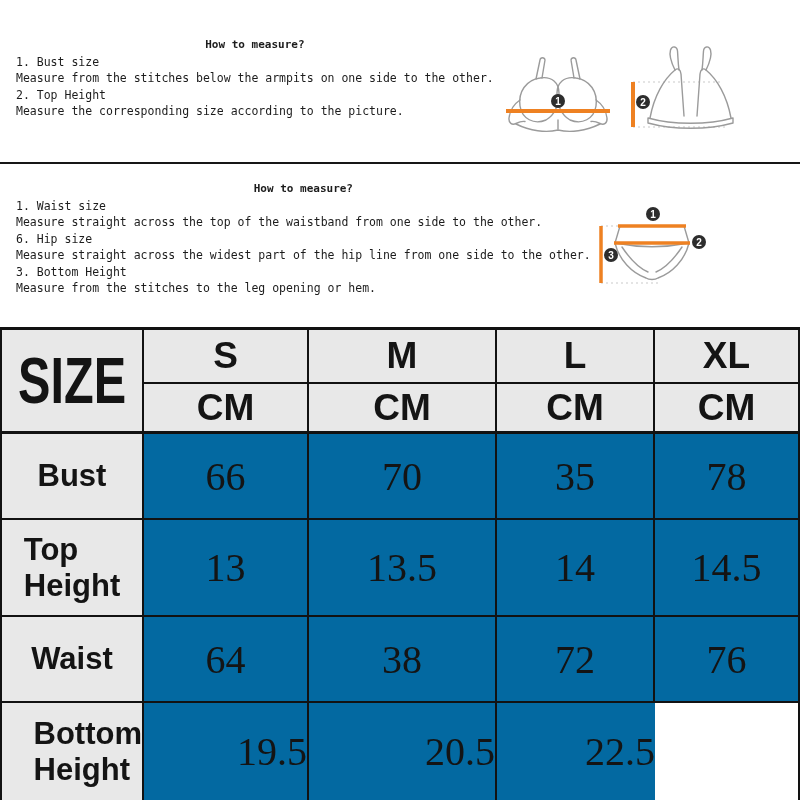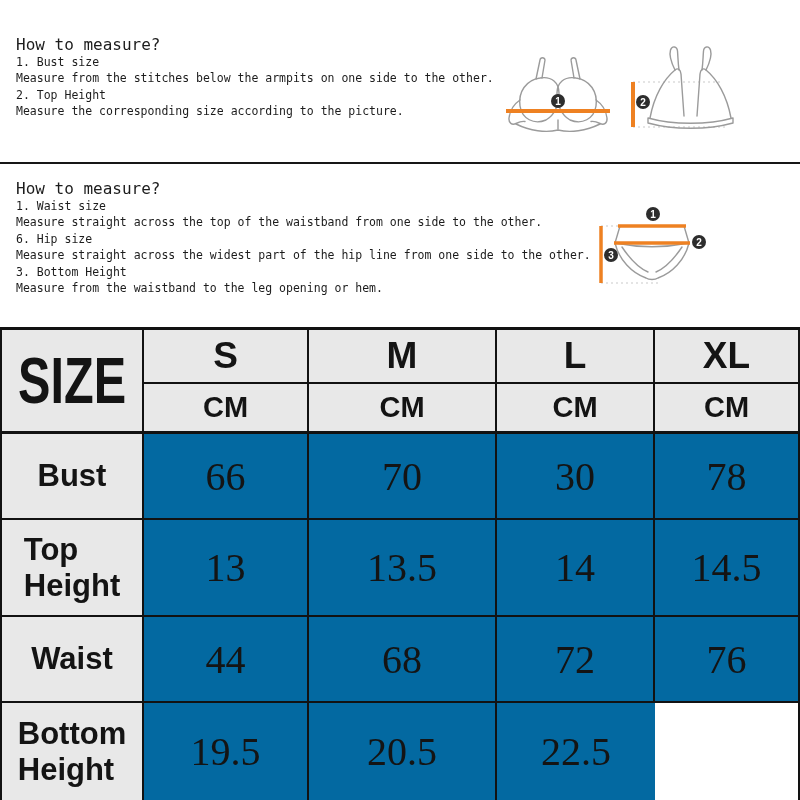--- a/index.html
+++ b/index.html
@@ -2,45 +2,45 @@
 <html><head>
 <meta charset="utf-8">
 <style>
   html,body{margin:0;padding:0;background:#fff;}
   .page{position:relative;width:800px;height:800px;background:#fff;overflow:hidden;
         font-family:"Liberation Sans",sans-serif;color:#141414;}
 
   
   .measure-block{position:absolute;left:16px;font-family:"DejaVu Sans Mono",monospace;
                  font-size:11.5px;line-height:16.5px;color:#1c1c1c;white-space:nowrap;}
-  .mi-heading{font-weight:normal;font-size:16px;}
+  .mi-heading{font-weight:bold;font-size:11px;text-align:center;}
 
   
   .illus{position:absolute;}
   .sketch{fill:none;stroke:#9b9b9b;stroke-width:1.4;stroke-linecap:round;stroke-linejoin:round;}
   .guide{fill:none;stroke:#c9c9c9;stroke-width:1;stroke-dasharray:2 3;}
   .badge-num{font:bold 10px "Liberation Sans",sans-serif;fill:#ffffff;}
 
   .divider{position:absolute;left:0;top:162px;width:800px;height:2px;background:#161616;}
 
   
   .size-table{position:absolute;left:0;top:327px;width:800px;height:473px;box-sizing:border-box;
               border:2px solid #121212;border-top-width:3px;border-bottom:none;
               display:grid;grid-template-columns:142px 165px 188px 158px 1fr;
               grid-template-rows:54px 50px 86px 97px 86px 1fr;}
   .c{display:flex;align-items:center;justify-content:center;
      border-right:2px solid #121212;border-bottom:2px solid #121212;box-sizing:border-box;}
   .ec{border-right:none;}
-  .er{border-bottom:none;}
+  .er{border-bottom:none;justify-content:flex-end;}
   .thick{border-bottom-width:3px;}
   .g{background:#e8e8e8;}
   .corner{grid-row:1/3;grid-column:1;}
   .corner span{font-size:64px;font-weight:bold;transform:scaleX(.76);transform-origin:50% 50%;}
   .colhead{font-size:37px;font-weight:bold;}
-  .unit{font-size:29px;font-weight:bold;}
+  .unit{font-size:37px;font-weight:bold;}
   .rowlabel span{font-size:31px;font-weight:bold;line-height:1.15;white-space:pre-line;text-align:left;}
   .val{font-family:"Liberation Serif",serif;font-size:40px;background:#0369a1;}
 </style>
 </head>
 <body>
 
 <div class="page">
 
   <section class="measure-block" style="top:37px">
     <div class="mi-heading">How to measure?</div>
@@ -90,21 +90,21 @@
 
   <div class="divider"></div>
 
   <section class="measure-block" style="top:181px">
     <div class="mi-heading">How to measure?</div>
     <div>1. Waist size</div>
     <div>Measure straight across the top of the waistband from one side to the other.</div>
     <div>6. Hip size</div>
     <div>Measure straight across the widest part of the hip line from one side to the other.</div>
     <div>3. Bottom Height</div>
-    <div>Measure from the waistband to the leg opening or hem.</div>
+    <div>Measure from the stitches to the leg opening or hem.</div>
   </section>
 
   <div class="illus" style="left:586px;top:198px">
     <svg width="132" height="96" viewBox="0 0 132 96">
       <line class="guide" x1="15" y1="28" x2="38" y2="28"></line>
       <line class="guide" x1="15" y1="85" x2="72" y2="85"></line>
       <g class="sketch">
         <path d="M34,28 L98,28 M34,28 L29,45 M98,28 L103,45"></path>
         <path d="M29,45 C54,50 78,50 103,45"></path>
         <path d="M29,45 C33,62 46,75 60,80 M103,45 C99,62 86,75 72,80 M60,80 C63,82 69,82 72,80"></path>
@@ -140,37 +140,37 @@
     <div class="c g unit thick">CM</div>
     <div class="c g unit thick">CM</div>
     <div class="c g unit thick">CM</div>
     <div class="c g unit thick ec">CM</div>
 
     <div class="c g rowlabel">
         <span>Bust</span>
       </div>
     <div class="c val">66</div>
     <div class="c val">70</div>
-    <div class="c val">30</div>
+    <div class="c val">35</div>
     <div class="c val ec">78</div>
 
     <div class="c g rowlabel">
         <span>Top
 Height</span>
       </div>
     <div class="c val">13</div>
     <div class="c val">13.5</div>
     <div class="c val">14</div>
     <div class="c val ec">14.5</div>
 
     <div class="c g rowlabel">
         <span>Waist</span>
       </div>
-    <div class="c val">44</div>
-    <div class="c val">68</div>
+    <div class="c val">64</div>
+    <div class="c val">38</div>
     <div class="c val">72</div>
     <div class="c val ec">76</div>
 
     <div class="c g rowlabel er">
         <span>Bottom
 Height</span>
       </div>
     <div class="c val er">19.5</div>
     <div class="c val er">20.5</div>
     <div class="c val er ec">22.5</div>

